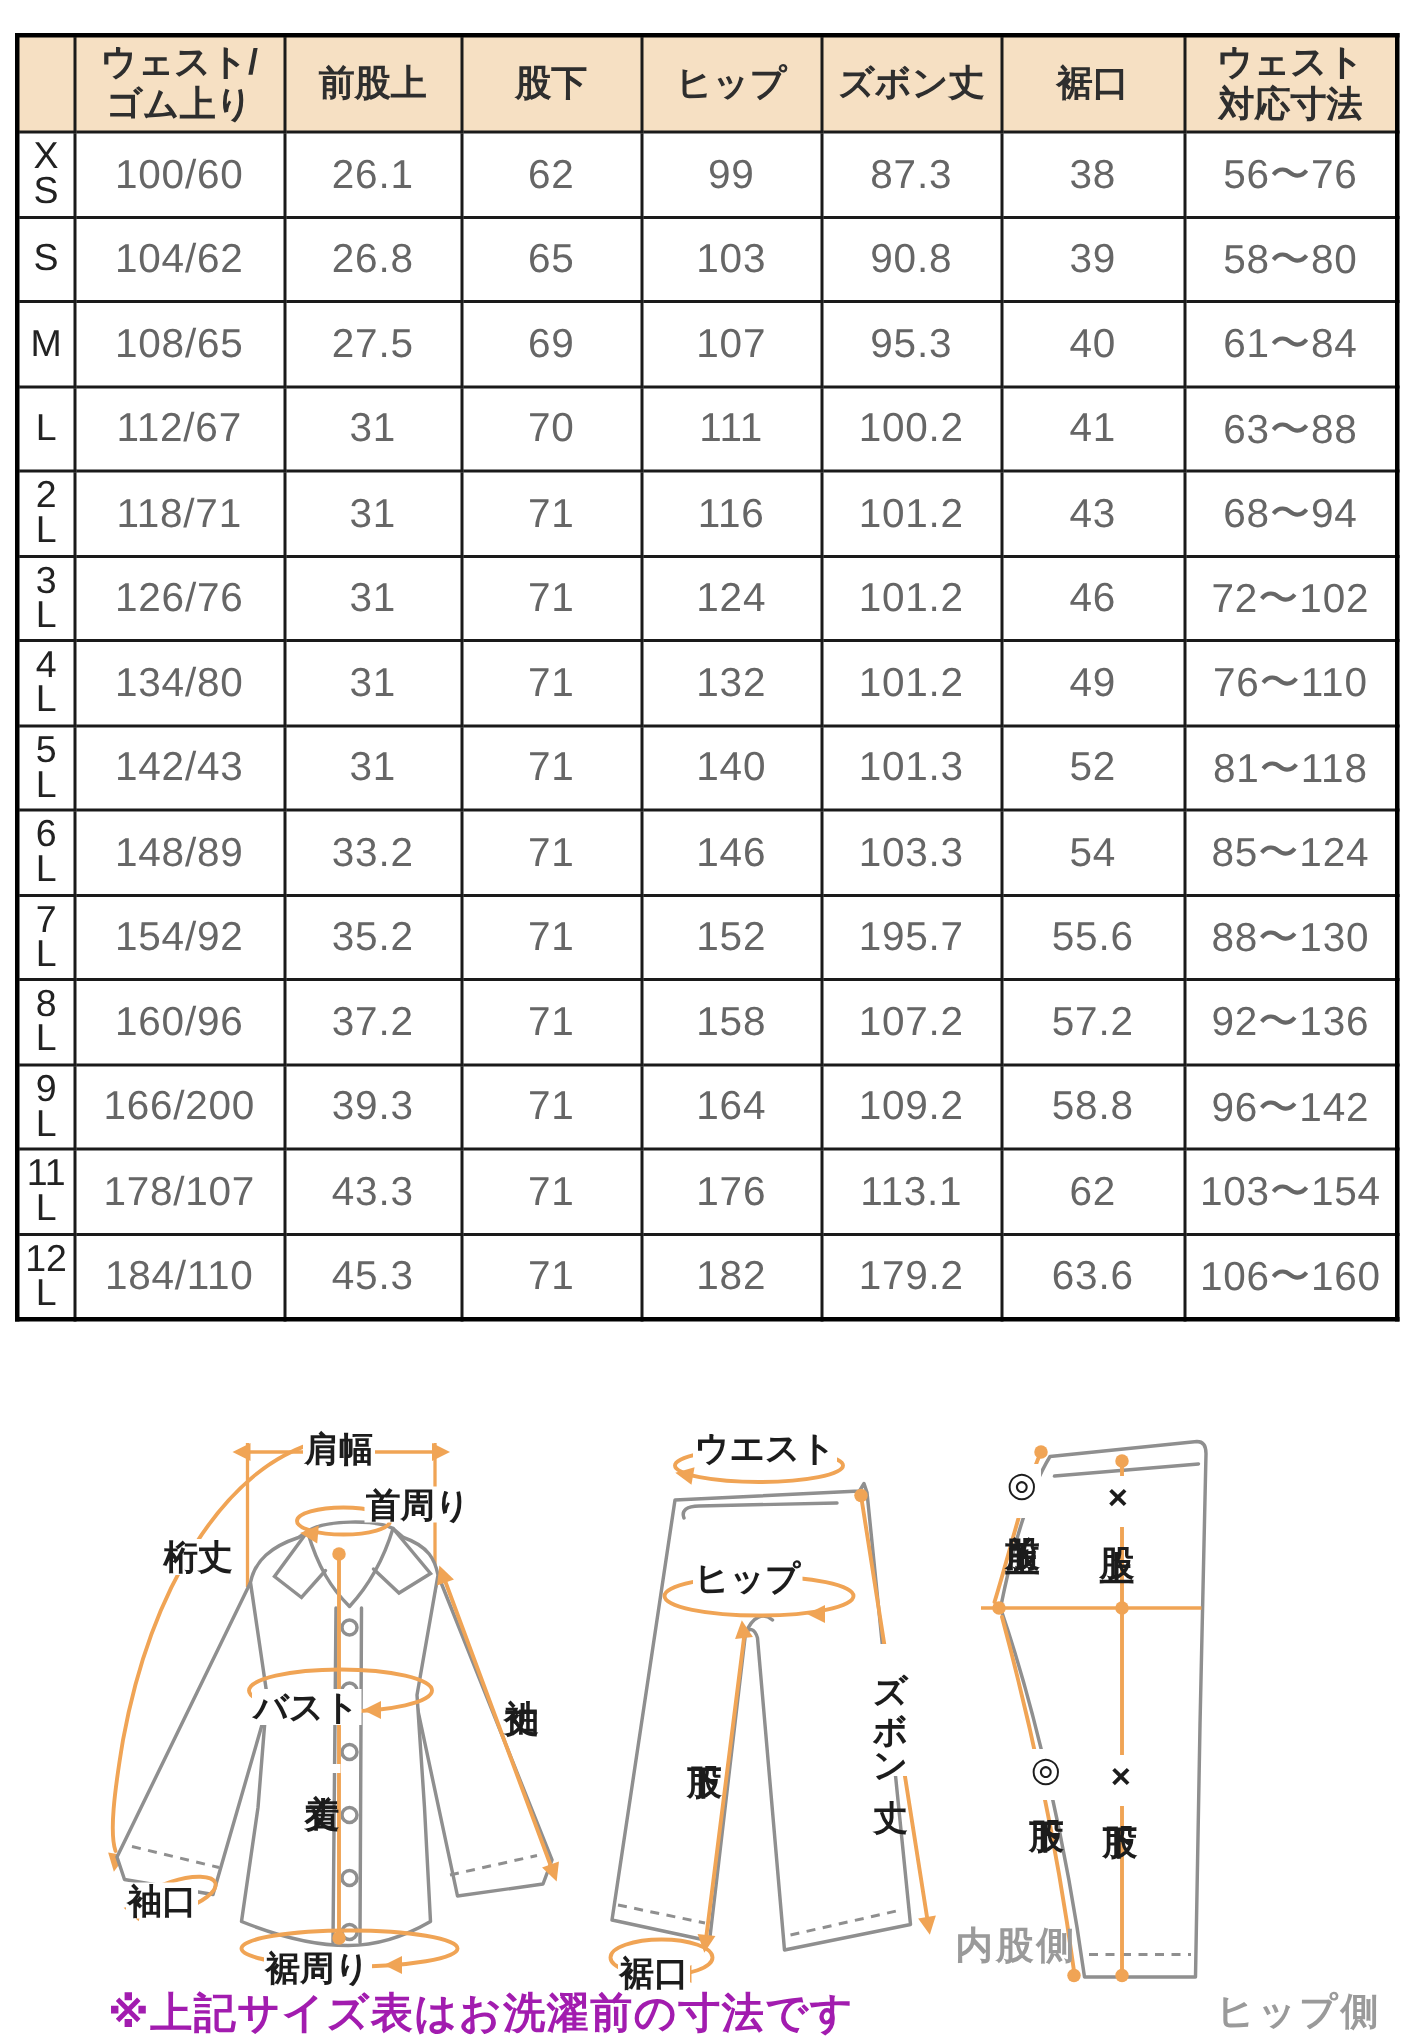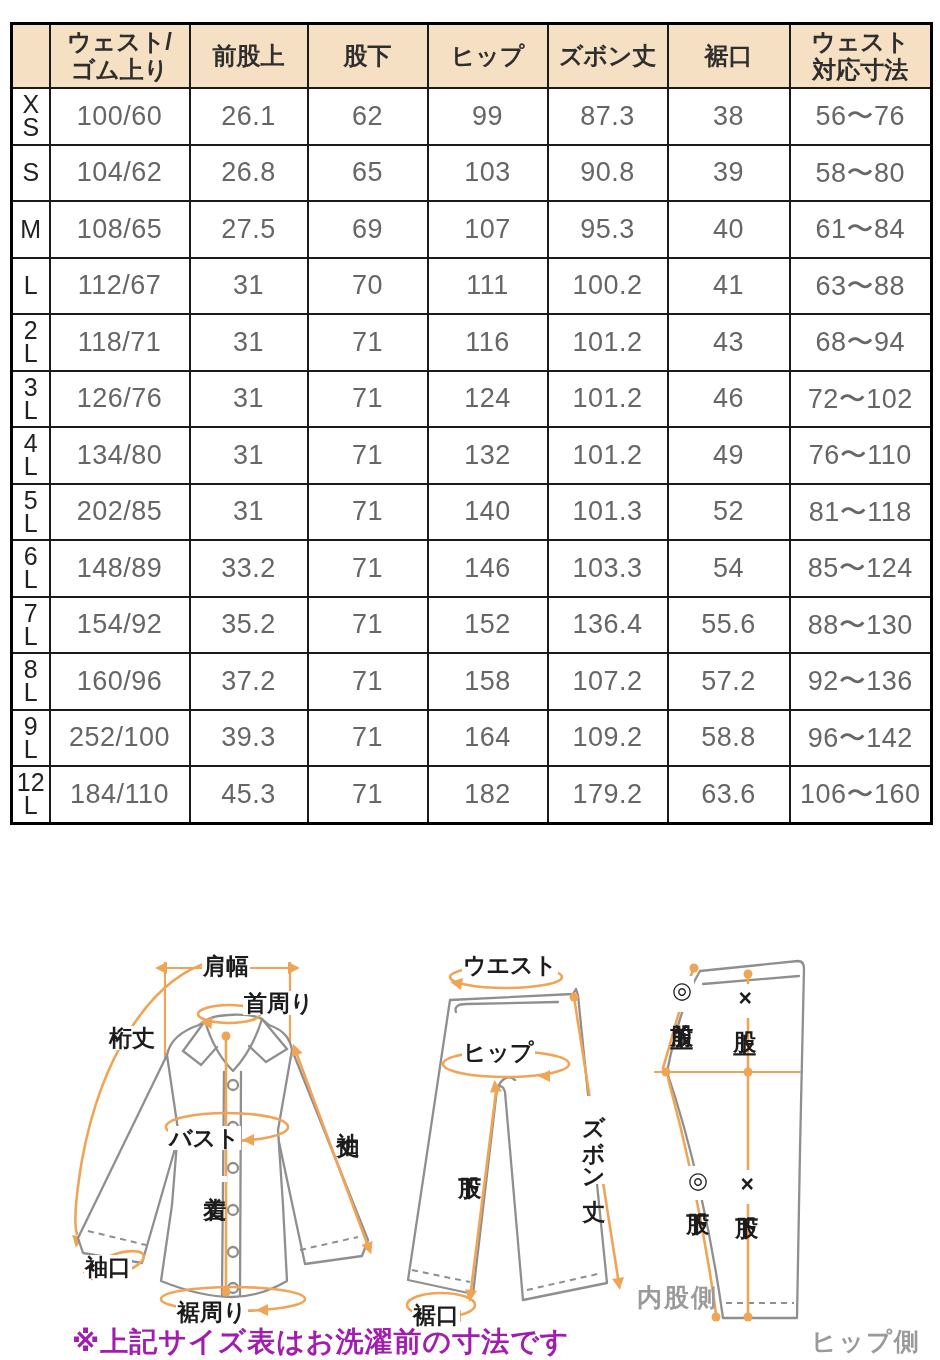--- a/index.html
+++ b/index.html
@@ -179,21 +179,21 @@
         <td>31</td>
         <td>71</td>
         <td>132</td>
         <td>101.2</td>
         <td>49</td>
         <td>76〜110</td>
       </tr>
       <tr>
         <th>5
 L</th>
-        <td>202/85</td>
+        <td>142/43</td>
         <td>31</td>
         <td>71</td>
         <td>140</td>
         <td>101.3</td>
         <td>52</td>
         <td>81〜118</td>
       </tr>
       <tr>
         <th>6
 L</th>
@@ -205,45 +205,56 @@
         <td>54</td>
         <td>85〜124</td>
       </tr>
       <tr>
         <th>7
 L</th>
         <td>154/92</td>
         <td>35.2</td>
         <td>71</td>
         <td>152</td>
-        <td>136.4</td>
+        <td>195.7</td>
         <td>55.6</td>
         <td>88〜130</td>
       </tr>
       <tr>
         <th>8
 L</th>
         <td>160/96</td>
         <td>37.2</td>
         <td>71</td>
         <td>158</td>
         <td>107.2</td>
         <td>57.2</td>
         <td>92〜136</td>
       </tr>
       <tr>
         <th>9
 L</th>
-        <td>252/100</td>
+        <td>166/200</td>
         <td>39.3</td>
         <td>71</td>
         <td>164</td>
         <td>109.2</td>
         <td>58.8</td>
         <td>96〜142</td>
+      </tr>
+      <tr>
+        <th>11
+L</th>
+        <td>178/107</td>
+        <td>43.3</td>
+        <td>71</td>
+        <td>176</td>
+        <td>113.1</td>
+        <td>62</td>
+        <td>103〜154</td>
       </tr>
       <tr>
         <th>12
 L</th>
         <td>184/110</td>
         <td>45.3</td>
         <td>71</td>
         <td>182</td>
         <td>179.2</td>
         <td>63.6</td>

